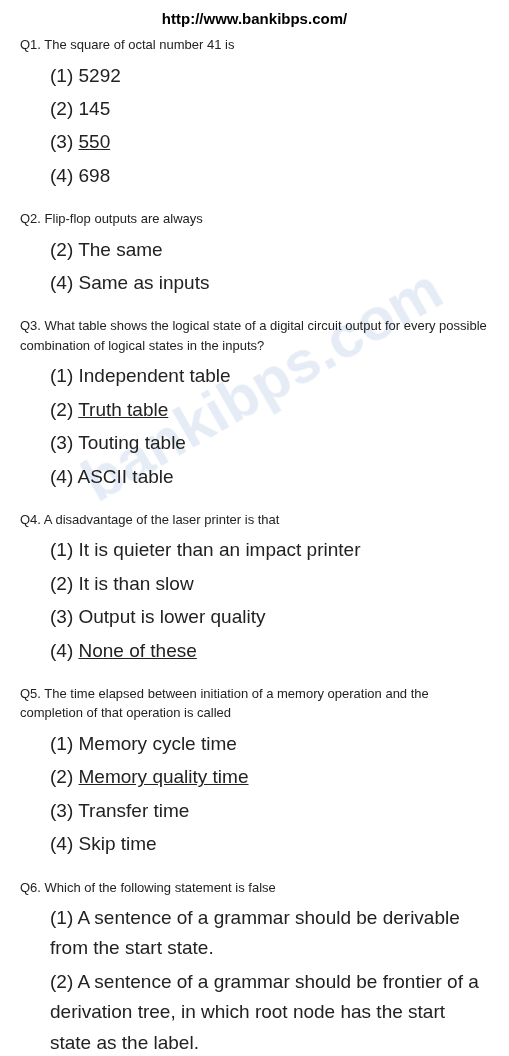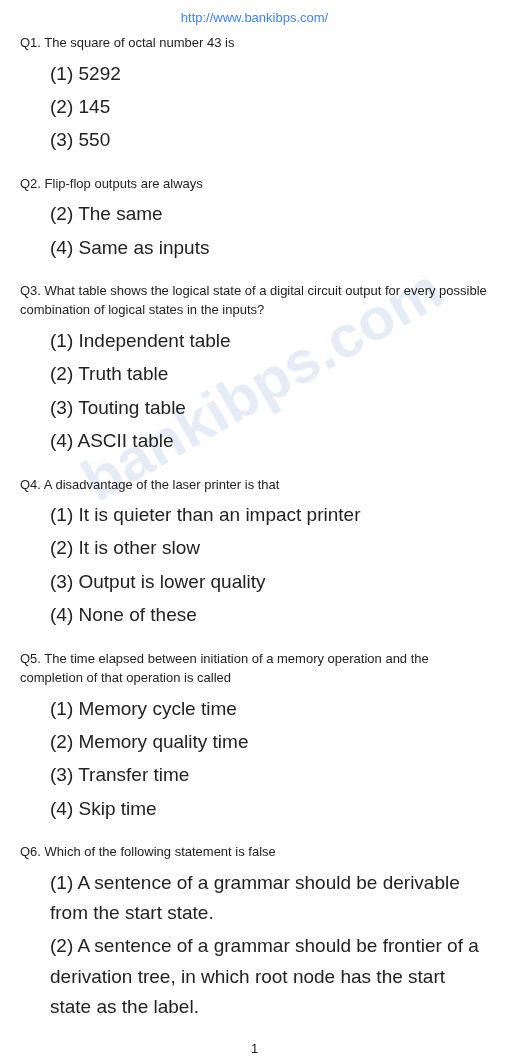--- a/index.html
+++ b/index.html
@@ -6,42 +6,44 @@
     body {
       font-family: Arial, sans-serif;
       font-size: 13px;
       color: #222;
       background: #fff;
       width: 509px;
       padding: 10px 20px 20px 20px;
     }
     .header-link {
       text-align: center;
-      color: #3b82f6;
-      font-size: 13px;
+      color: #000000;
+      font-size: 15px;
       margin-bottom: 8px;
+      font-weight: bold;
     }
     .question-block {
       margin-bottom: 18px;
     }
     .question-text {
       font-size: 13px;
       line-height: 1.5;
       margin-bottom: 6px;
     }
     .options {
       padding-left: 30px;
       margin-top: 4px;
     }
     .option {
       margin-bottom: 3px;
       line-height: 1.6;
       font-size: 19px;
     }
     .underline {
+      text-decoration: underline;
     }
     .watermark {
       position: fixed;
       top: 350px;
       left: 60px;
       font-size: 60px;
       color: rgba(180, 200, 230, 0.35);
       transform: rotate(-30deg);
       pointer-events: none;
       font-weight: bold;
@@ -63,25 +65,26 @@
 
 <div class="watermark">bankibps.com</div>
 
 <div class="content">
   <div class="header-link">
     <span>http://www.bankibps.com/</span>
   </div>
 
   <div id="questions-container">
       <div class="question-block">
-        <div class="question-text">Q1. The square of octal number 43 is</div>
+        <div class="question-text">Q1. The square of octal number 41 is</div>
         <div class="options">
           <div class="option"><span>(1)  </span><span>5292</span></div>
           <div class="option"><span>(2)  </span><span>145</span></div>
           <div class="option"><span>(3)  </span><span class="underline">550</span></div>
+          <div class="option"><span>(4)  </span><span>698</span></div>
         </div>
       </div>
       <div class="question-block">
         <div class="question-text">Q2. Flip-flop outputs are always</div>
         <div class="options">
           <div class="option"><span>(2)  </span><span>The same</span></div>
           <div class="option"><span>(4)  </span><span>Same as inputs</span></div>
         </div>
       </div>
       <div class="question-block">
@@ -90,21 +93,21 @@
           <div class="option"><span>(1)  </span><span>Independent table</span></div>
           <div class="option"><span>(2)  </span><span class="underline">Truth table</span></div>
           <div class="option"><span>(3)  </span><span>Touting table</span></div>
           <div class="option"><span>(4)  </span><span>ASCII table</span></div>
         </div>
       </div>
       <div class="question-block">
         <div class="question-text">Q4. A disadvantage of the laser printer is that</div>
         <div class="options">
           <div class="option"><span>(1)  </span><span>It is quieter than an impact printer</span></div>
-          <div class="option"><span>(2)  </span><span>It is other slow</span></div>
+          <div class="option"><span>(2)  </span><span>It is than slow</span></div>
           <div class="option"><span>(3)  </span><span>Output is lower quality</span></div>
           <div class="option"><span>(4)  </span><span class="underline">None of these</span></div>
         </div>
       </div>
       <div class="question-block">
         <div class="question-text">Q5. The time elapsed between initiation of a memory operation and the completion of that operation is called</div>
         <div class="options">
           <div class="option"><span>(1)  </span><span>Memory cycle time</span></div>
           <div class="option"><span>(2)  </span><span class="underline">Memory quality time</span></div>
           <div class="option"><span>(3)  </span><span>Transfer time</span></div>

